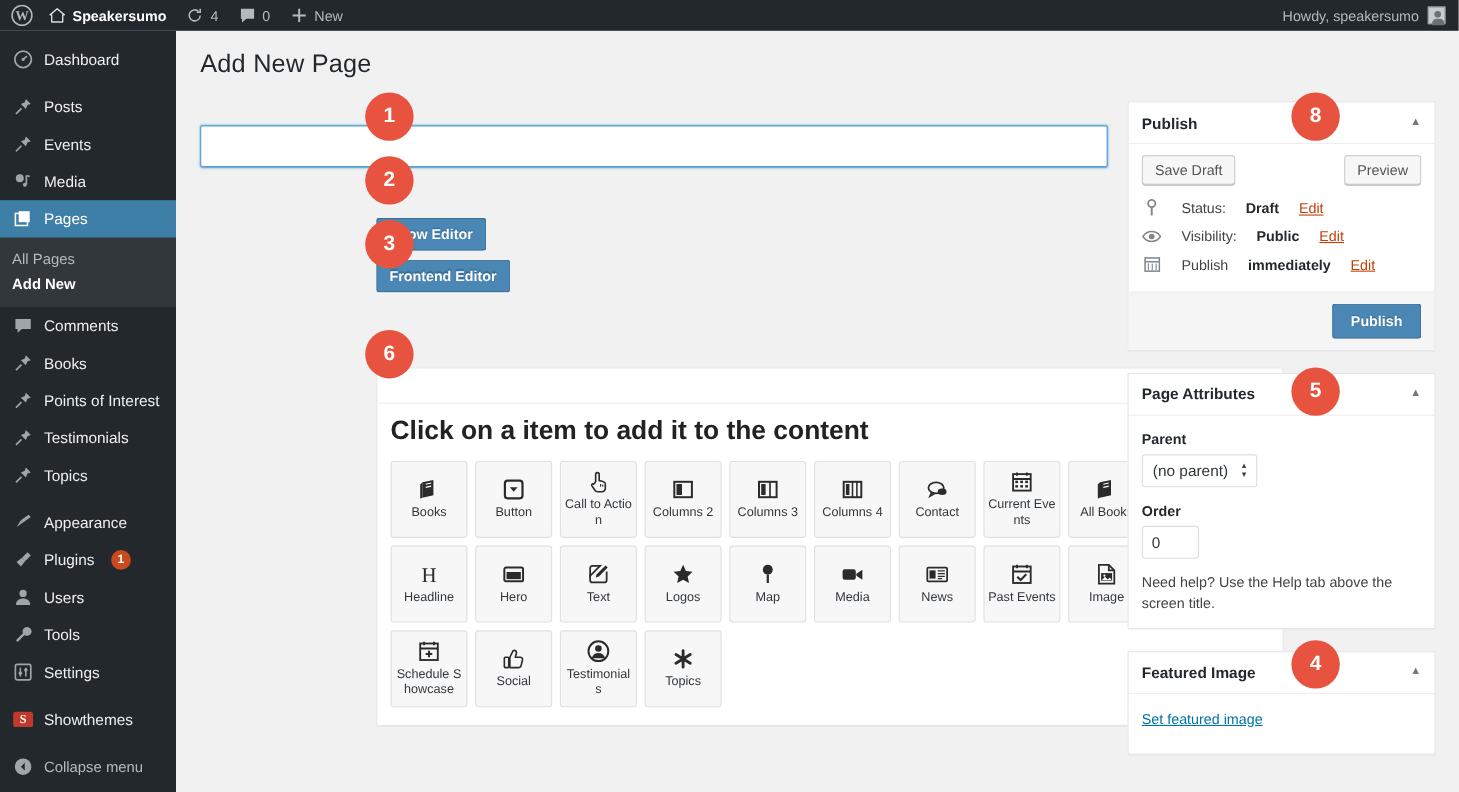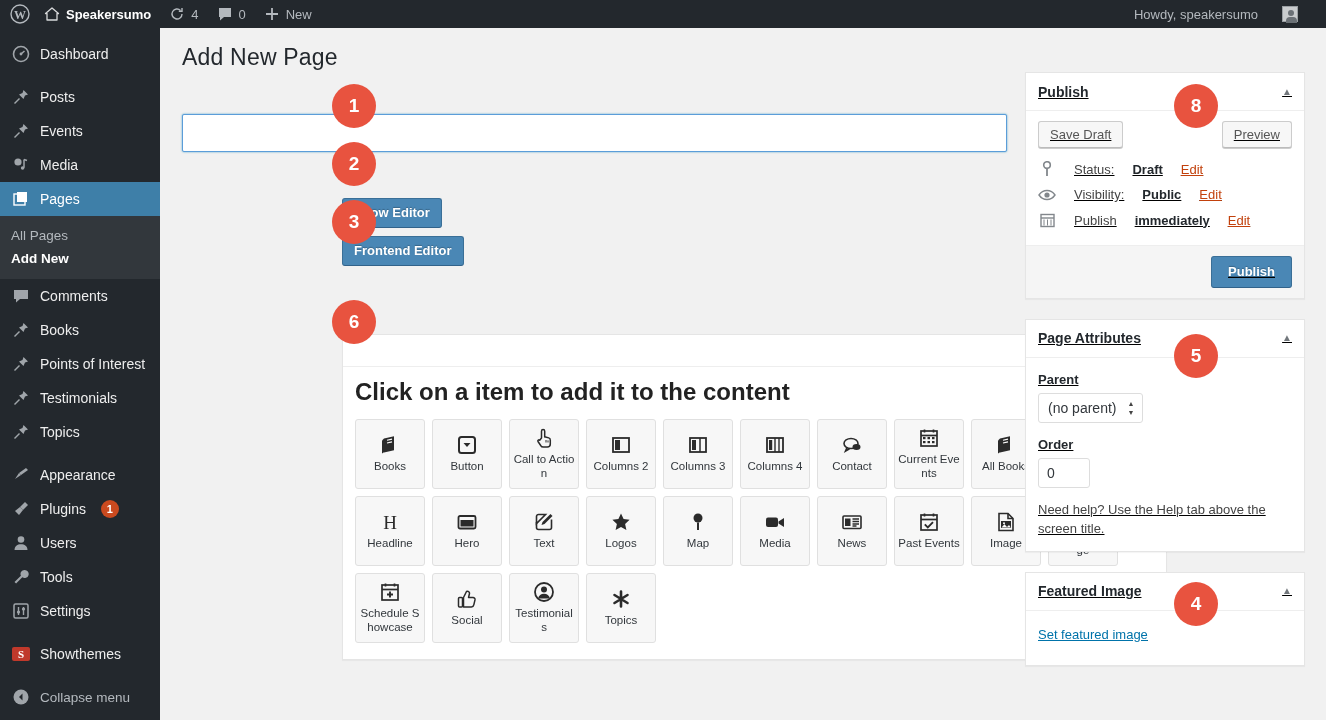--- a/index.html
+++ b/index.html
@@ -15,21 +15,21 @@
     background: #23282d; color: #b4b9be;
     display: flex; align-items: center; font-size: 13px;
   }
   .ab-item {
     display: flex; align-items: center; gap: 6px;
     height: 28px; padding: 0 9px; color: #b4b9be; white-space: nowrap;
   }
   .ab-item.wp-logo { padding: 0 8px 0 10px; }
   .ab-item.site-name { color: #fff; font-weight: 600; padding-left: 6px; }
   #adminbar .spacer { flex: 1; }
-  .ab-right { color: #b4b9be; padding-right: 28px; display:flex; align-items:center; gap:24px;}
+  .ab-right { color: #b4b9be; padding-right: 12px; display:flex; align-items:center; gap:8px;}
   .avatar-box { width: 16px; height: 16px; background: #c9ccce; border: 1px solid #9a9fa3; position: relative; }
   .avatar-box::before { content:""; position:absolute; left:5px; top:2.5px; width:6px; height:6px; border-radius:50%; background:#6b7176;}
   .avatar-box::after { content:""; position:absolute; left:2.5px; top:9.5px; width:11px; height:6px; border-radius:4px 4px 0 0; background:#6b7176;}
   .ab-icon svg { display:block; }
 
   
   #sidebar {
     position: absolute; top: 28px; left: 0; width: 160px; height: 692px;
     background: #23282d; color: #eee; font-size: 14px;
   }
@@ -94,21 +94,21 @@
   .tiles { display:flex; flex-wrap:wrap; gap:7px; }
   .tile {
     width:70px; height:70px; background:#f7f7f7; border:1px solid #e0e0e0; border-radius:3px;
     display:flex; flex-direction:column; align-items:center; justify-content:center;
     gap:4px; cursor:pointer; padding:4px 3px;
   }
   .tile .t-icon { color:#2b2b2b; display:flex; align-items:center; justify-content:center; height:22px; }
   .tile .t-label { font-size:11.5px; color:#32373c; text-align:center; line-height:1.15; word-break:break-all; }
 
   
-  #side { position:absolute; left:1025px; top:72px; width:280px;text-decoration:underline; }
+  #side { position:absolute; left:1025px; top:92px; width:280px; }
   .panel { background:#fff; border:1px solid #e5e5e5; box-shadow:0 1px 1px rgba(0,0,0,.04); margin-bottom:20px; }
   .panel-head {
     height:38px; display:flex; align-items:center; justify-content:space-between;
     padding:0 12px; border-bottom:1px solid #eee;
   }
   .panel-head .panel-title { font-size:14px; font-weight:700; color:#23282d; }
   .panel-body { padding: 10px 12px 12px 12px; }
   .pub-row1 { display:flex; justify-content:space-between; margin-bottom:8px; }
   .secondary-btn {
     background:#f7f7f7; border:1px solid #ccc; border-bottom-color:#bbb; border-radius:3px;

